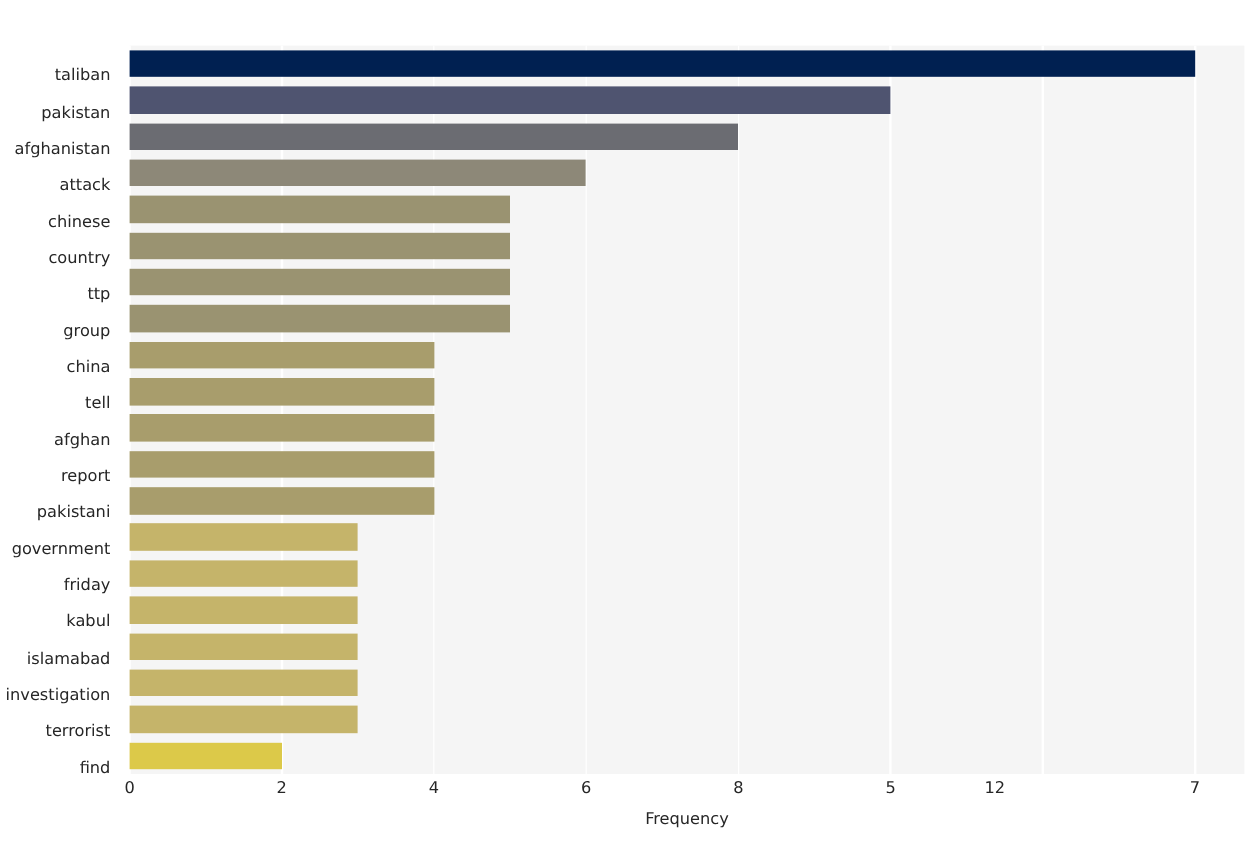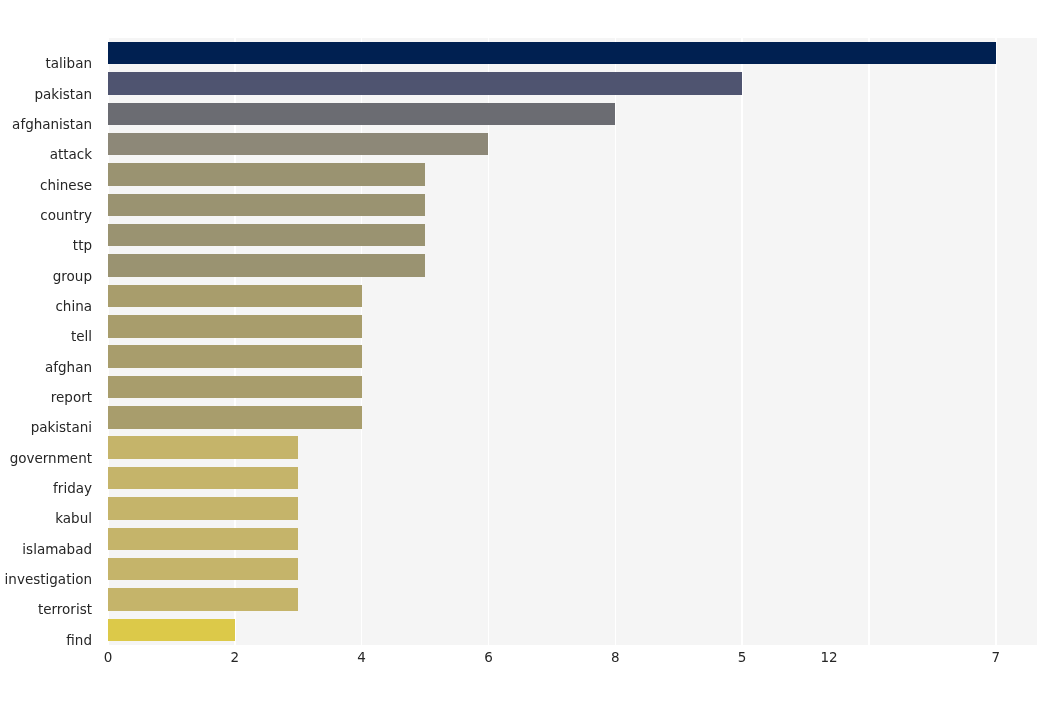--- a/index.html
+++ b/index.html
@@ -238,14 +238,15 @@
       <div class="x-tick-label" style="left: 0px;">0</div>
       <div class="x-tick-label" style="left: 126.826px;">2</div>
       <div class="x-tick-label" style="left: 253.652px;">4</div>
       <div class="x-tick-label" style="left: 380.478px;">6</div>
       <div class="x-tick-label" style="left: 507.304px;">8</div>
       <div class="x-tick-label" style="left: 634.13px;">5</div>
       <div class="x-tick-label" style="left: 721px;">12</div>
       <div class="x-tick-label" style="left: 887.782px;">7</div>
     </div>
 
+  <div id="x-axis-title">Frequency</div>
 
 </div>
 
 </body></html>

